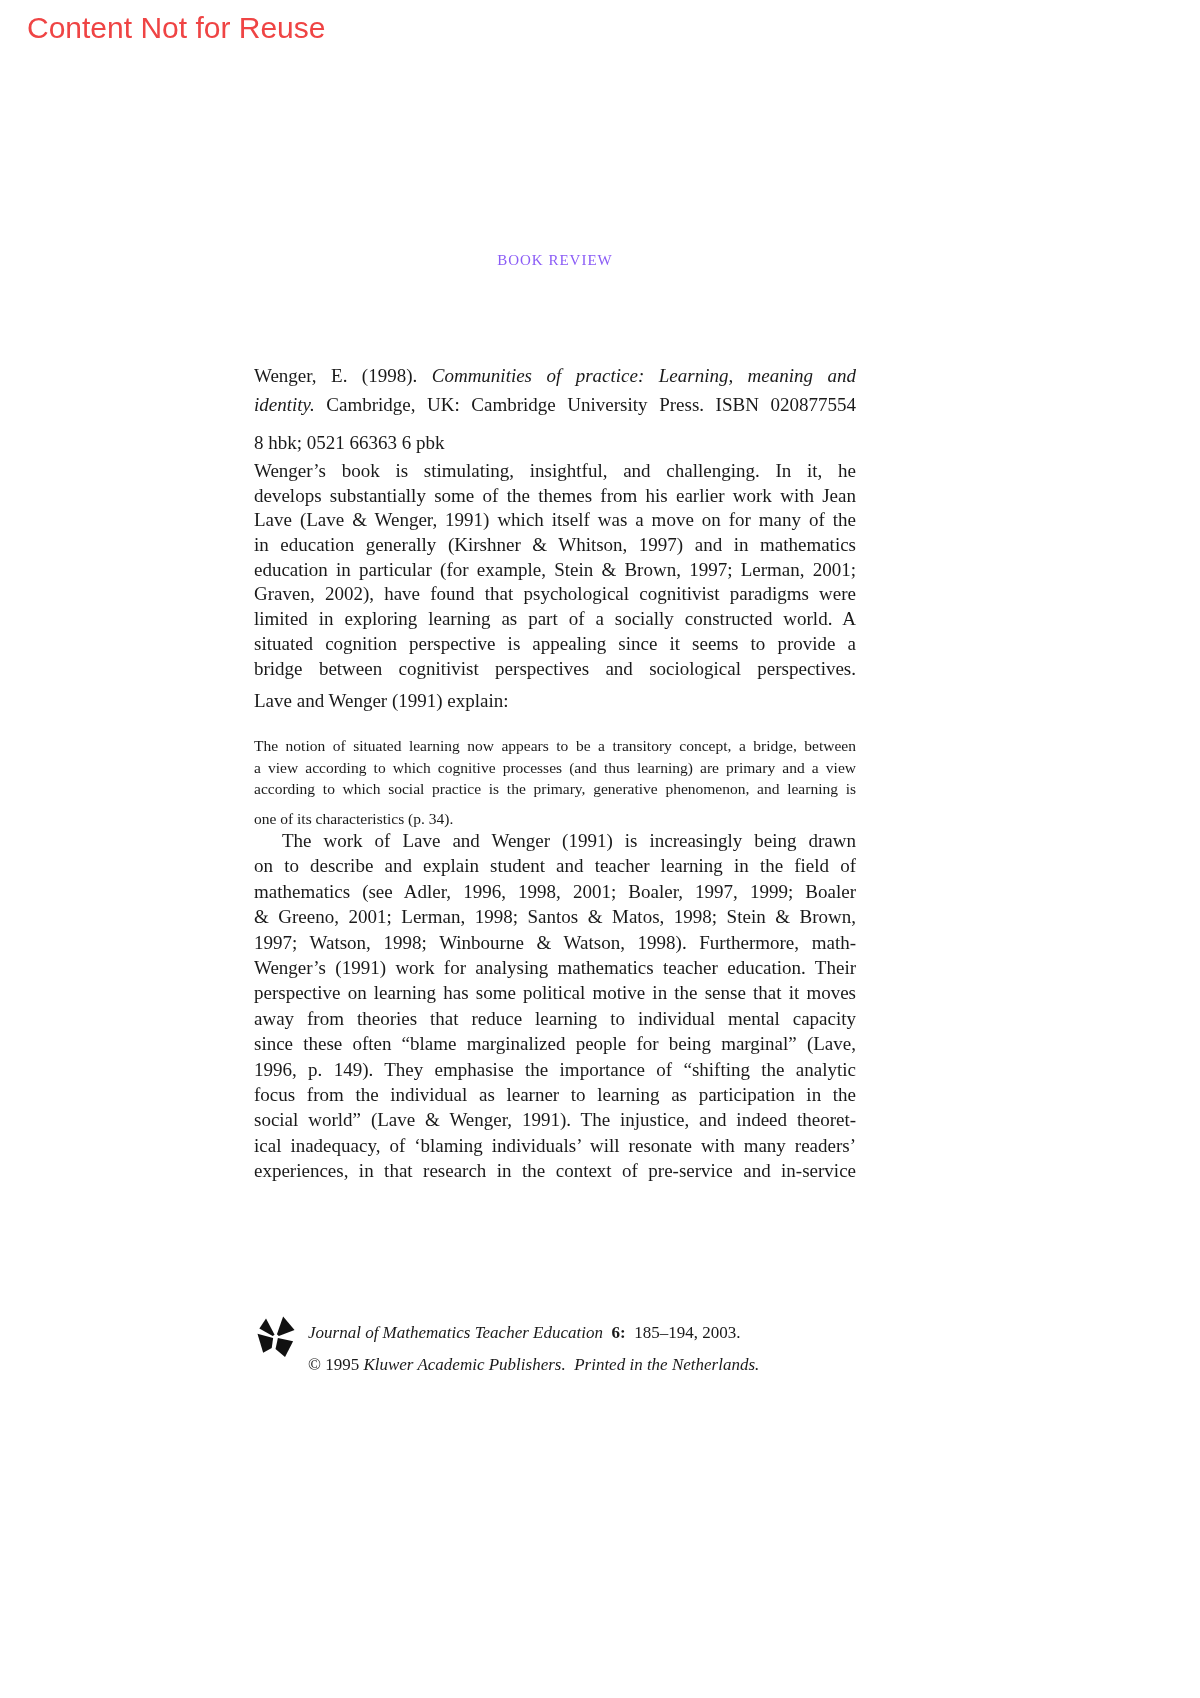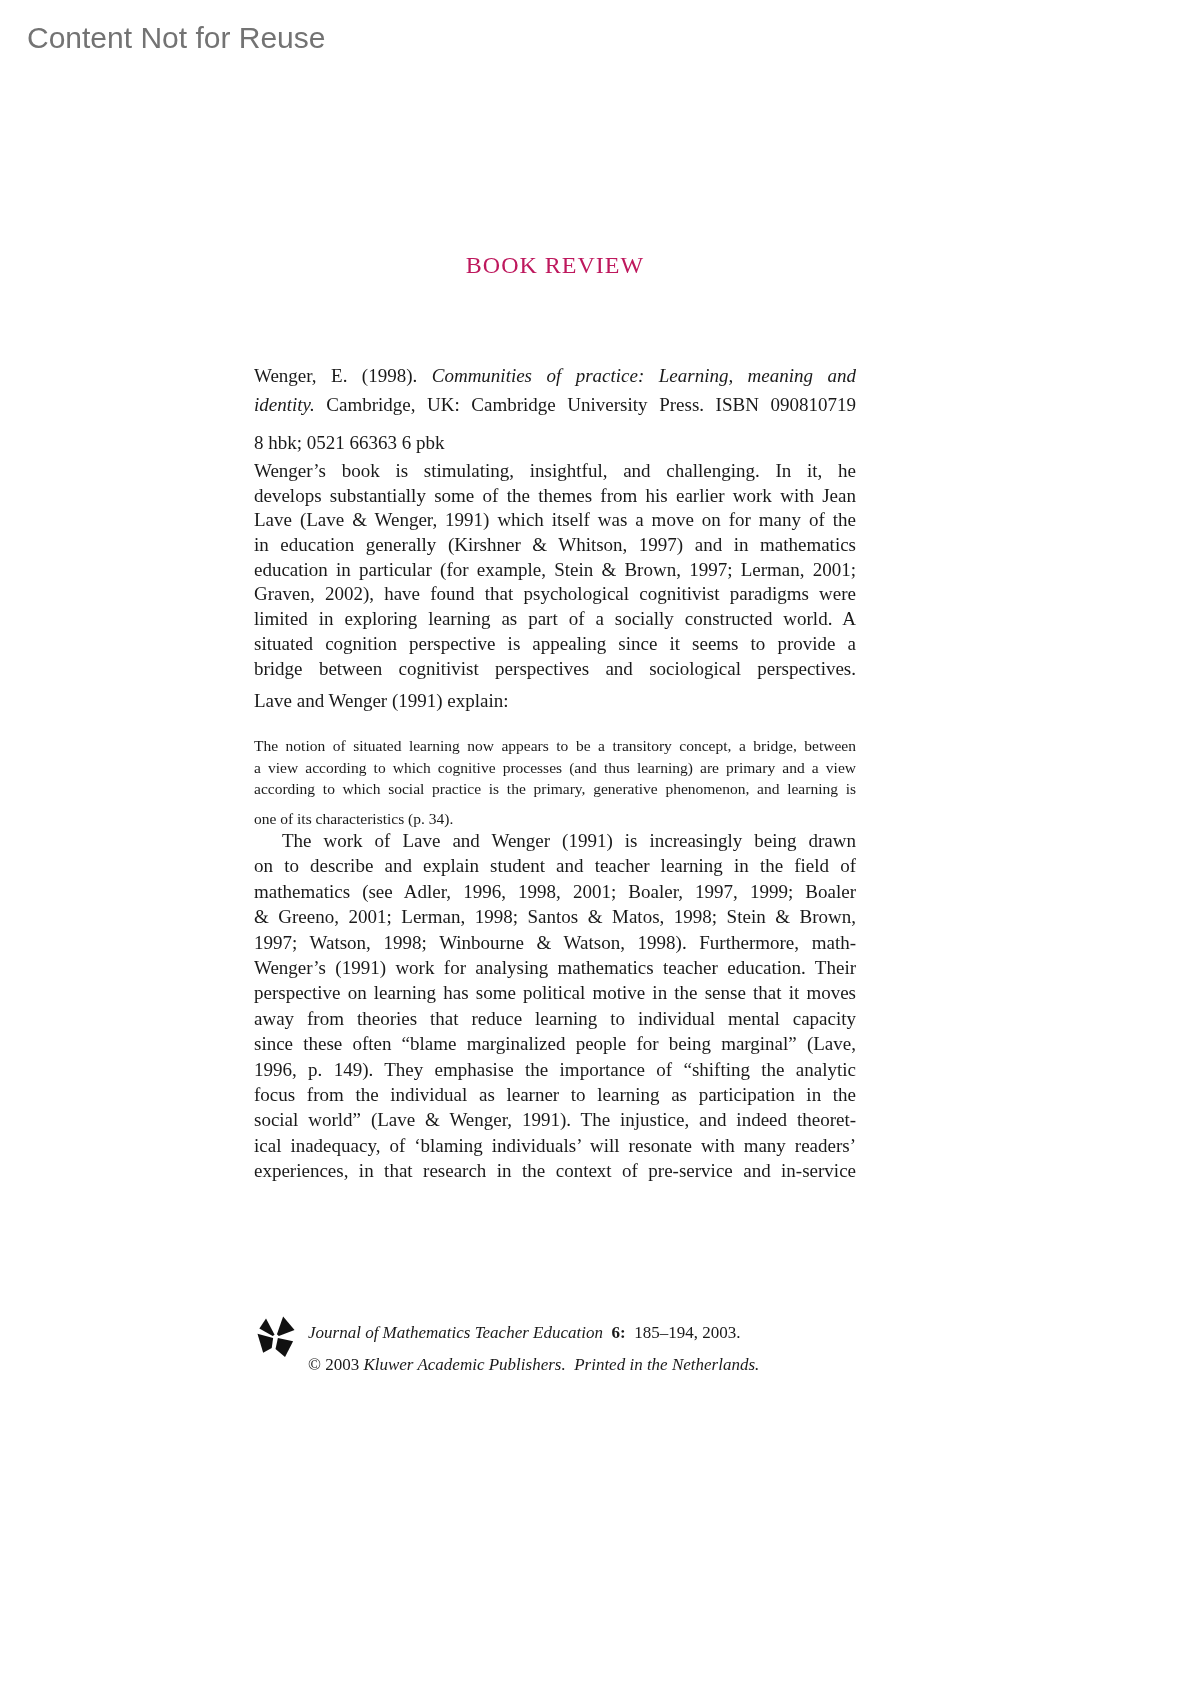--- a/index.html
+++ b/index.html
@@ -8,37 +8,37 @@
     width: 1200px;
     height: 1698px;
     background: #ffffff;
     overflow: hidden;
     font-family: "Liberation Serif", serif;
     color: #1a1a1a;
   }
   #watermark {
     position: absolute;
     left: 27px;
-    top: 20px;
+    top: 10px;
     font-family: "Liberation Sans", sans-serif;
     font-size: 30px;
     line-height: 36px;
-    color: #737373;
+    color: #ef4444;
   }
   .col {
     position: absolute;
     left: 254px;
     width: 602px;
   }
   #title {
     top: 252px;
     text-align: center;
-    font-size: 24px;
+    font-size: 15px;
     letter-spacing: 1px;
-    color: #be185d;
+    color: #8b5cf6;
   }
   .textblock .line {
     text-align: justify;
     text-align-last: justify;
     overflow: hidden;
   }
   .textblock .line.nj { text-align-last: left; margin-top: 8px; }
   .textblock .line.ind { text-indent: 28px; }
   .it { font-style: italic; }
   .bd { font-weight: bold; font-style: normal; }
@@ -76,21 +76,21 @@
 <body>
 
 <div id="page">
 
   <div id="watermark">Content Not for Reuse</div>
 
   <div id="title" class="col">BOOK REVIEW</div>
 
   <div id="citation" class="col textblock">
       <div class="line"><span>Wenger, E. (1998). </span><span class="it">Communities of practice: Learning, meaning and</span></div>
-      <div class="line"><span class="it">identity.</span><span> Cambridge, UK: Cambridge University Press. ISBN 090810719</span></div>
+      <div class="line"><span class="it">identity.</span><span> Cambridge, UK: Cambridge University Press. ISBN 020877554</span></div>
       <div class="line nj"><span>8 hbk; 0521 66363 6 pbk</span></div>
     </div>
 
   <div id="paragraph1" class="col textblock">
       <div class="line"><span>Wenger’s book is stimulating, insightful, and challenging. In it, he</span></div>
       <div class="line"><span>develops substantially some of the themes from his earlier work with Jean</span></div>
       <div class="line"><span>Lave (Lave &amp; Wenger, 1991) which itself was a move on for many of the</span></div>
       <div class="line"><span>in education generally (Kirshner &amp; Whitson, 1997) and in mathematics</span></div>
       <div class="line"><span>education in particular (for example, Stein &amp; Brown, 1997; Lerman, 2001;</span></div>
       <div class="line"><span>Graven, 2002), have found that psychological cognitivist paradigms were</span></div>
@@ -128,17 +128,17 @@
     <svg id="logo" viewBox="0 0 40 44" aria-hidden="true">
       <g fill="#111111">
         <path d="M18.5 19.5 L9.5 2.5 L2.5 13 L16.5 21 Z"></path>
         <path d="M21 19 L27.5 0.5 L39.5 14.5 L23 21 Z"></path>
         <path d="M17 23 L0.5 18.5 L6.5 38.5 L15.5 33.5 Z"></path>
         <path d="M22 23 L38 26.5 L29.5 43 L19.5 34.5 Z"></path>
       </g>
     </svg>
     <div id="footer-text" class="textblock">
         <div class="line nj"><span class="it">Journal of Mathematics Teacher Education</span><span>&nbsp; </span><span class="bd">6:</span><span>&nbsp; 185–194, 2003.</span></div>
-        <div class="line nj"><span>© 2003 </span><span class="it">Kluwer Academic Publishers.</span><span>&nbsp; </span><span class="it">Printed in the Netherlands.</span></div>
+        <div class="line nj"><span>© 1995 </span><span class="it">Kluwer Academic Publishers.</span><span>&nbsp; </span><span class="it">Printed in the Netherlands.</span></div>
       </div>
   </div>
 
 </div>
 
 </body></html>

